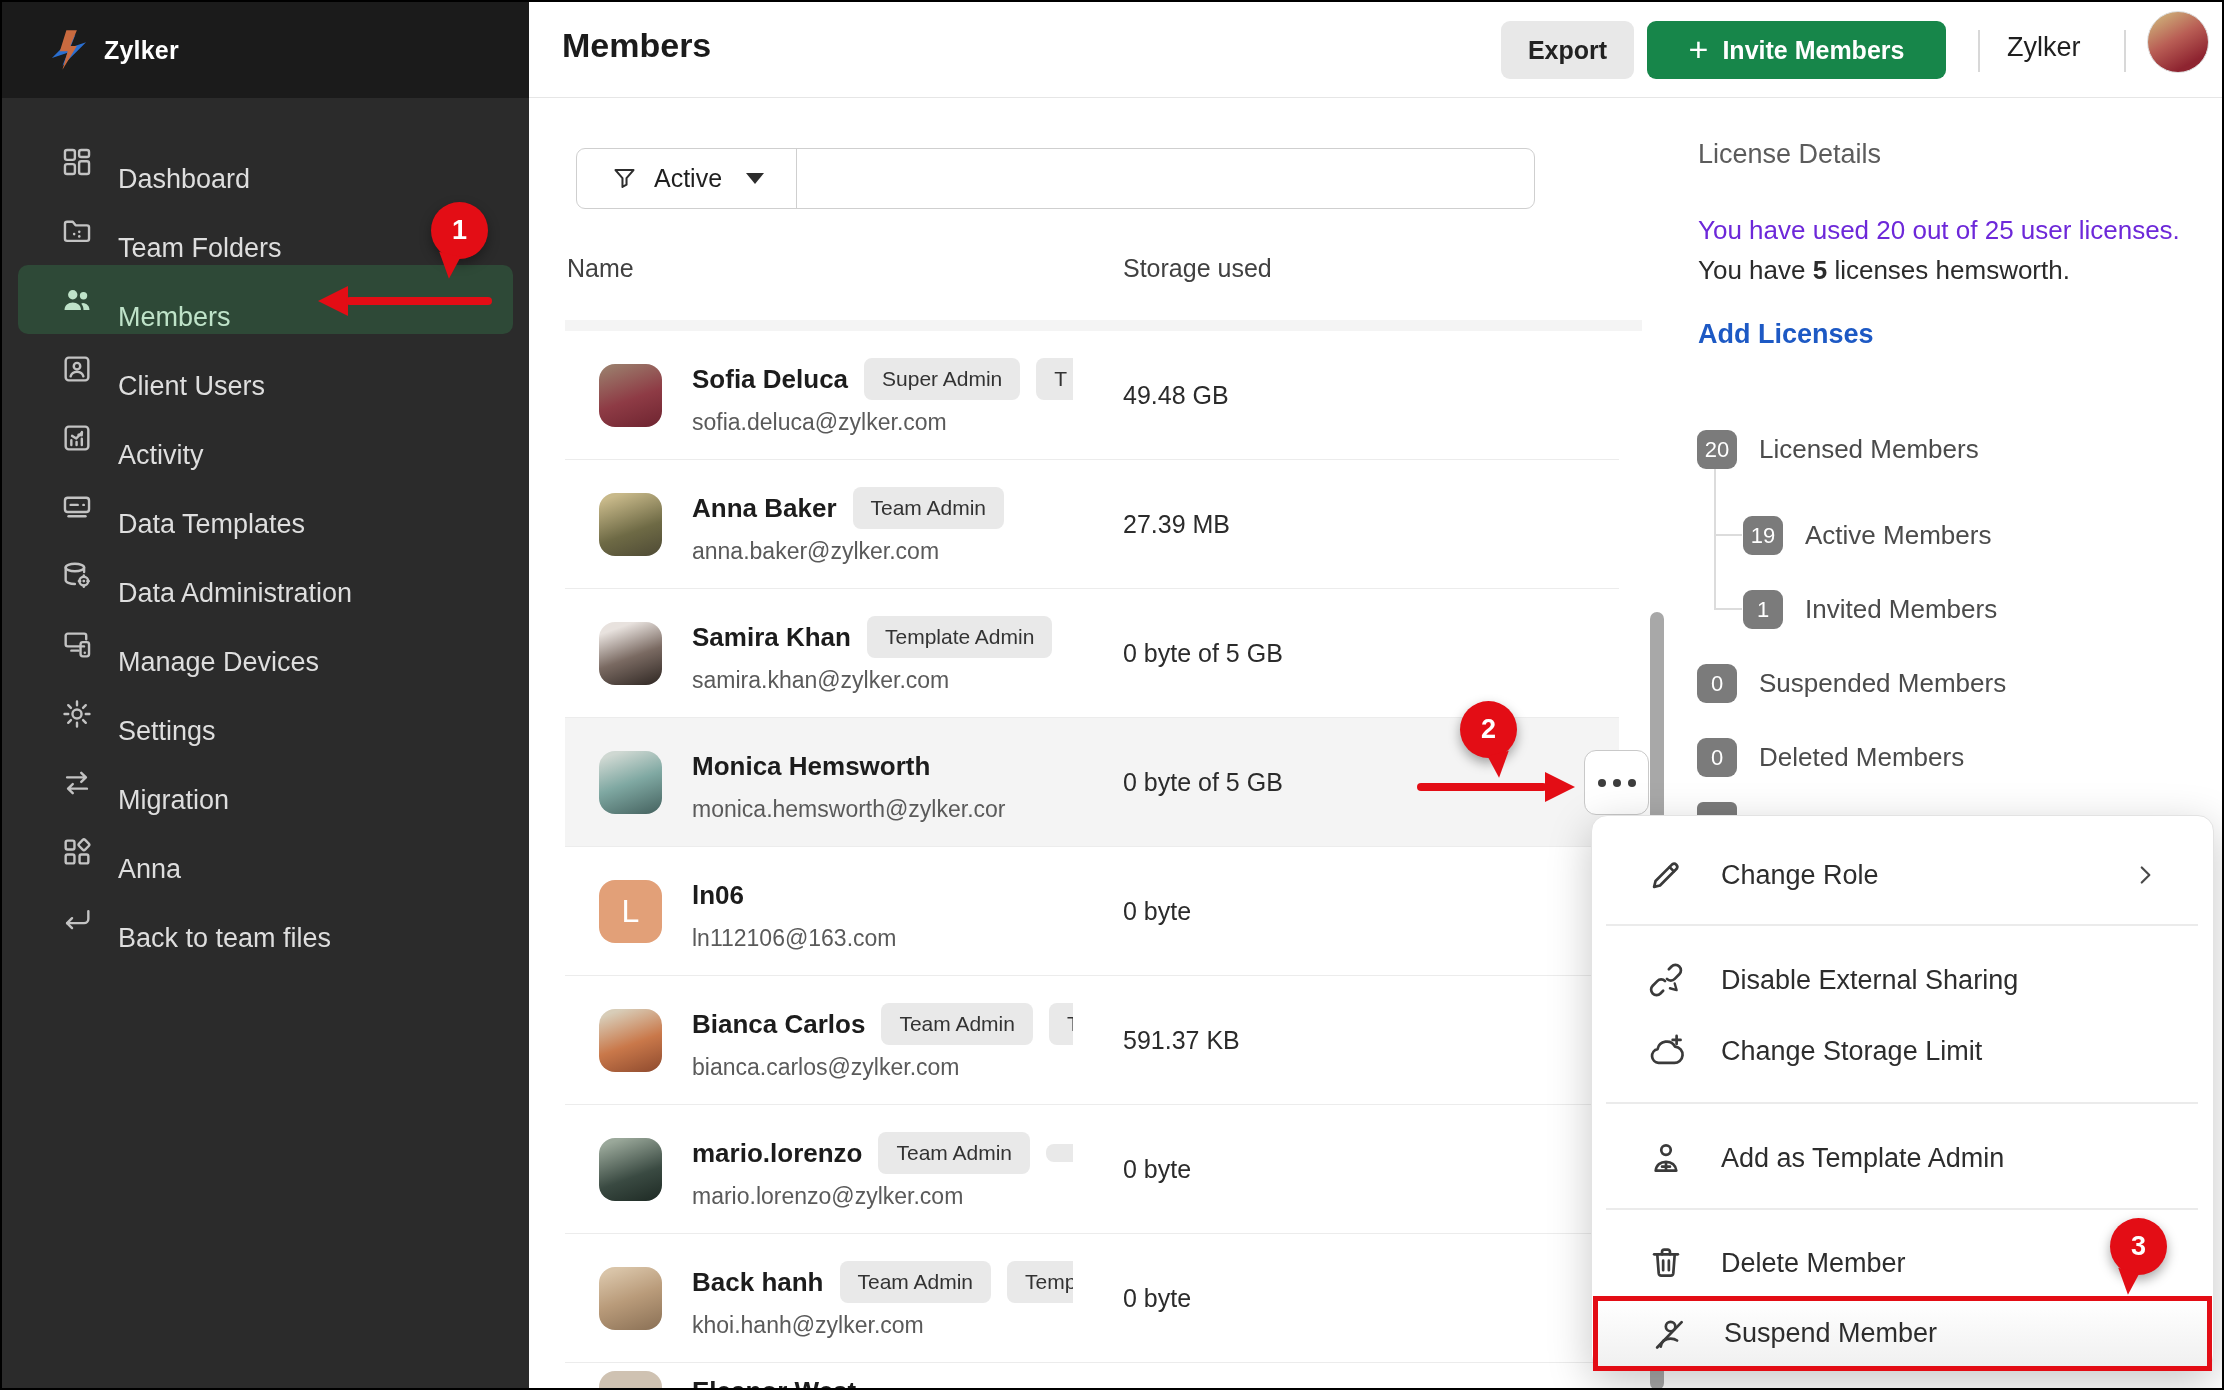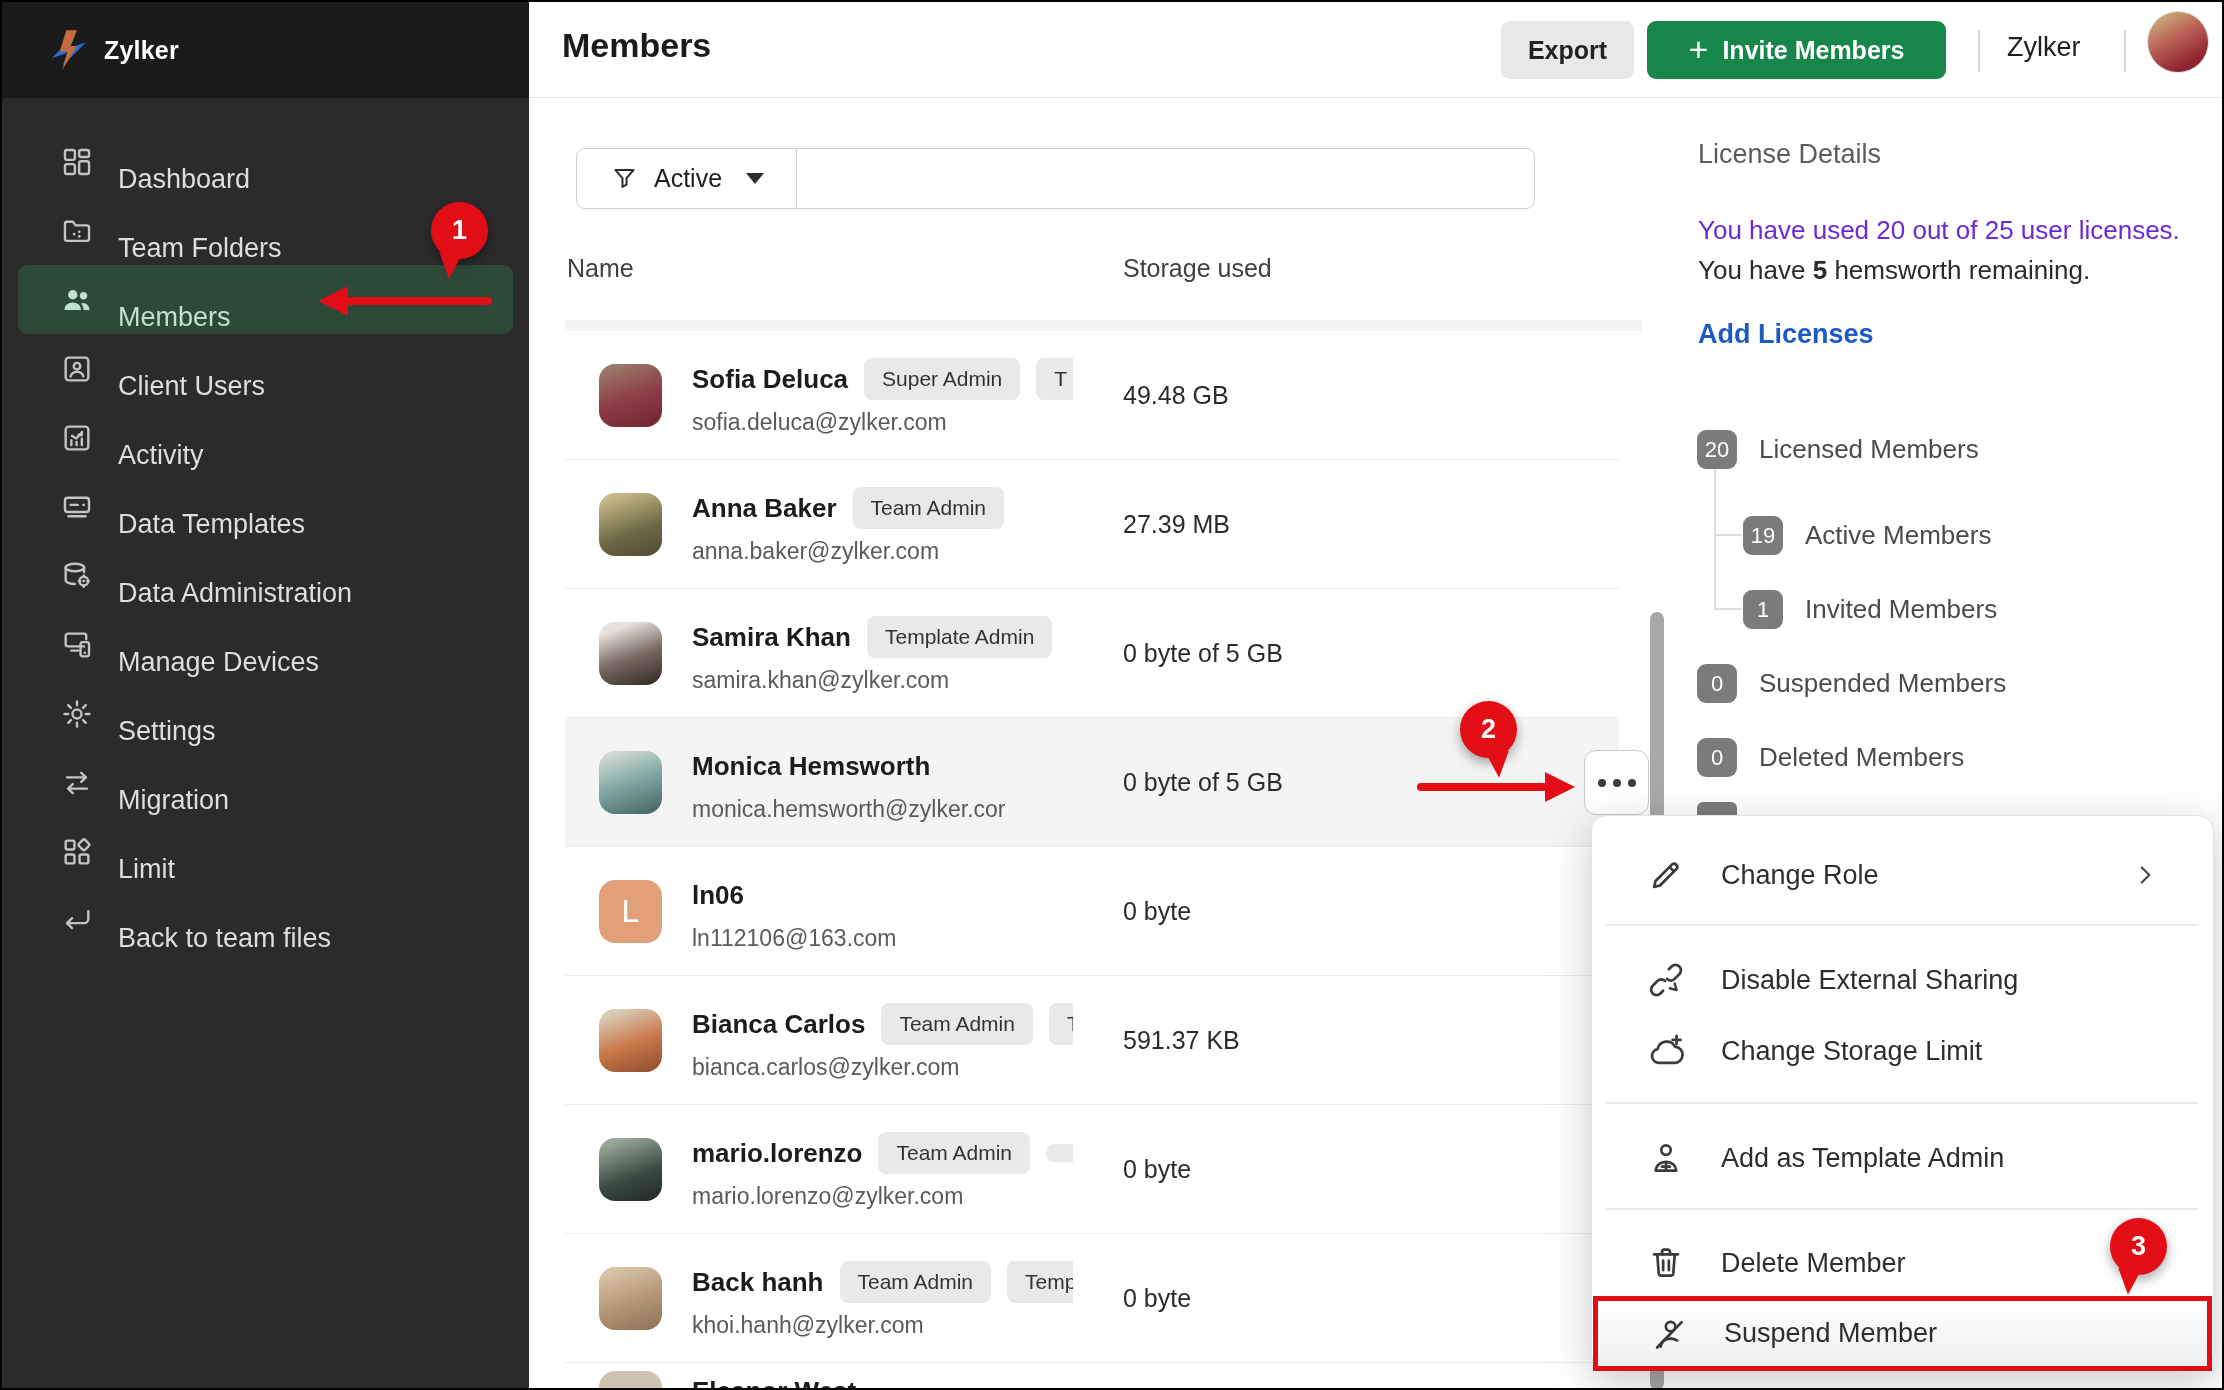--- a/index.html
+++ b/index.html
@@ -226,21 +226,21 @@
 
       <div class="nav-item">
         <span class="nav-ic">
             <svg viewBox="0 0 24 24" fill="none" stroke="currentColor" stroke-width="1.7" stroke-linecap="round" stroke-linejoin="round">
               <rect x="4" y="4" width="6.2" height="6.2" rx="1.2"></rect>
               <rect x="4" y="13.8" width="6.2" height="6.2" rx="1.2"></rect>
               <rect x="13.8" y="13.8" width="6.2" height="6.2" rx="1.2"></rect>
               <rect x="13.9" y="3.9" width="6" height="6" rx="1.2" transform="rotate(45 16.9 6.9)"></rect>
             </svg>
           </span>
-        <span class="nav-label">Limit</span>
+        <span class="nav-label">Anna</span>
       </div>
 
       <div class="nav-item">
         <span class="nav-ic">
             <svg viewBox="0 0 24 24" fill="none" stroke="currentColor" stroke-width="1.7" stroke-linecap="round" stroke-linejoin="round">
               <path d="M20 5v5.5a3 3 0 01-3 3H5"></path>
               <path d="M8.5 10L5 13.5 8.5 17"></path>
             </svg>
           </span>
         <span class="nav-label">Back to team files</span>
@@ -373,21 +373,21 @@
     <i></i>
       <i></i>
       <i></i>
   </div>
 
   <div class="vscroll-thumb"></div>
 
   <div class="right-panel">
     <div class="lic-title">License Details</div>
     <div class="lic-line1">You have used 20 out of 25 user licenses.</div>
-    <div class="lic-line2"><span>You have </span><b>5</b><span> hemsworth remaining.</span></div>
+    <div class="lic-line2"><span>You have </span><b>5</b><span> licenses hemsworth.</span></div>
     <div class="add-lic">Add Licenses</div>
 
     <div class="tree-v"></div>
     <div class="tree-h" style="top:435px"></div>
     <div class="tree-h" style="top:509px"></div>
 
     <div class="stat" style="left:15px;top:331px">
       <span class="stat-badge">20</span>
       <span class="stat-label">Licensed Members</span>
     </div>

